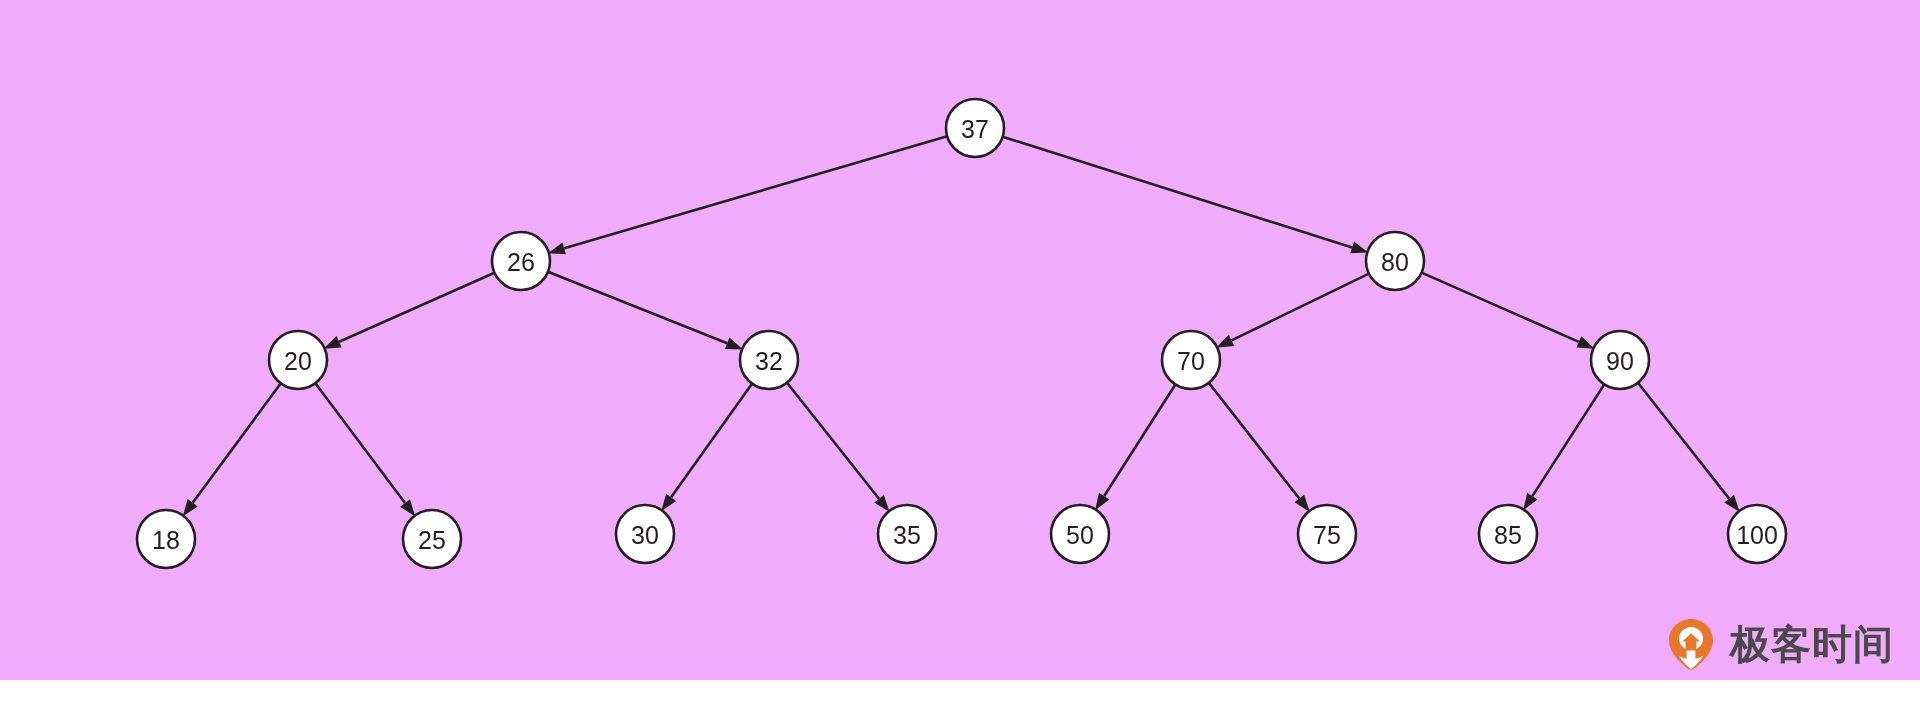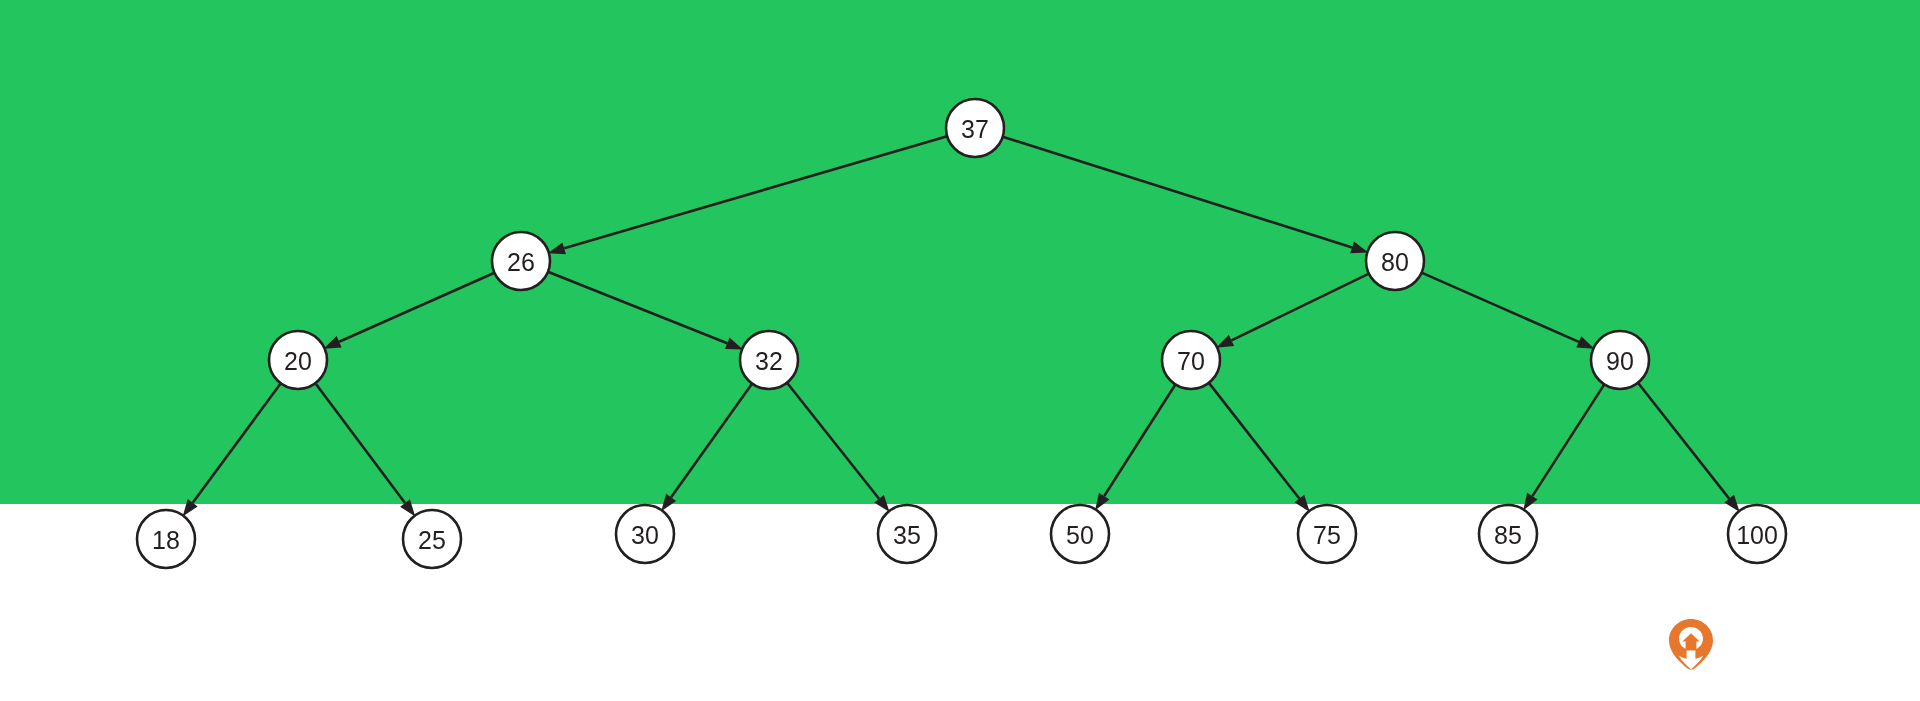--- a/index.html
+++ b/index.html
@@ -9,22 +9,22 @@
   }
   body {
     width: 1920px;
     height: 701px;
     overflow: hidden;
     font-family: "Liberation Sans", sans-serif;
   }
   #canvas {
     position: relative;
     width: 1920px;
-    height: 504px;
-    background: #22c55e;
+    height: 680px;
+    background: #f0abfc;
   }
   #tree-svg {
     position: absolute;
     top: 0;
     left: 0;
     width: 1920px;
     height: 701px;
     display: block;
   }
   .node-circle {
@@ -210,15 +210,16 @@
                  C28.4 52.6 29.9 52 31.8 50.4 C42 42 49 33 49 23.4 C49 11.6 39.2 2 27 2 Z" fill="#e8772e"></path>
         <path d="M27 10 C20.4 10 15 15.2 15 21.6 C15 26.2 17.6 30 21.6 31.9 L21.6 24.6
                  L18.3 24.6 L27 16.2 L35.7 24.6 L32.4 24.6 L32.4 31.9 C36.4 30 39 26.2 39 21.6
                  C39 15.2 33.6 10 27 10 Z" fill="#ffffff"></path>
         <path d="M22.6 33.6 L22.6 41.5 C22.6 42.6 23.4 43.3 24.4 43.3 L29.6 43.3
                  C30.6 43.3 31.4 42.6 31.4 41.5 L31.4 33.6 Z" fill="#ffffff"></path>
         <path d="M14.5 38.5 C18 44 22.4 48.4 27 52.2 C31.6 48.4 36 44 39.5 38.5
                  C35.5 41 31.3 42.3 27 42.3 C22.7 42.3 18.5 41 14.5 38.5 Z" fill="#ffffff"></path>
       </svg>
     </span>
+    <span id="brand-text">极客时间</span>
   </div>
 
 </div>
 
 </body></html>

